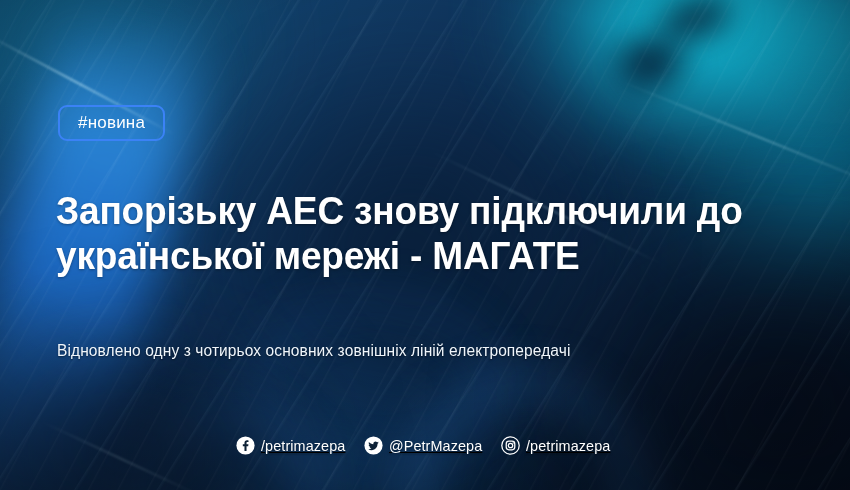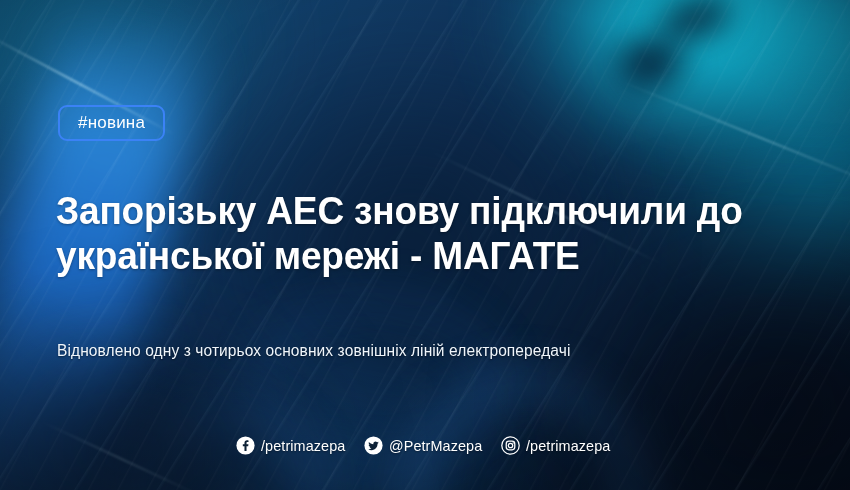--- a/index.html
+++ b/index.html
@@ -217,20 +217,21 @@
 
   .social-bar {
     position: absolute;
     left: 0;
     right: 0;
     top: 436px;
     display: flex;
     justify-content: center;
     align-items: center;
     gap: 15px;
+    text-decoration: underline;
   }
   .social-item {
     display: flex;
     align-items: center;
     gap: 6px;
   }
   .social-handle {
     color: #ffffff;
     font-family: "Liberation Sans Narrow", "Liberation Sans", sans-serif;
     font-size: 15px;

